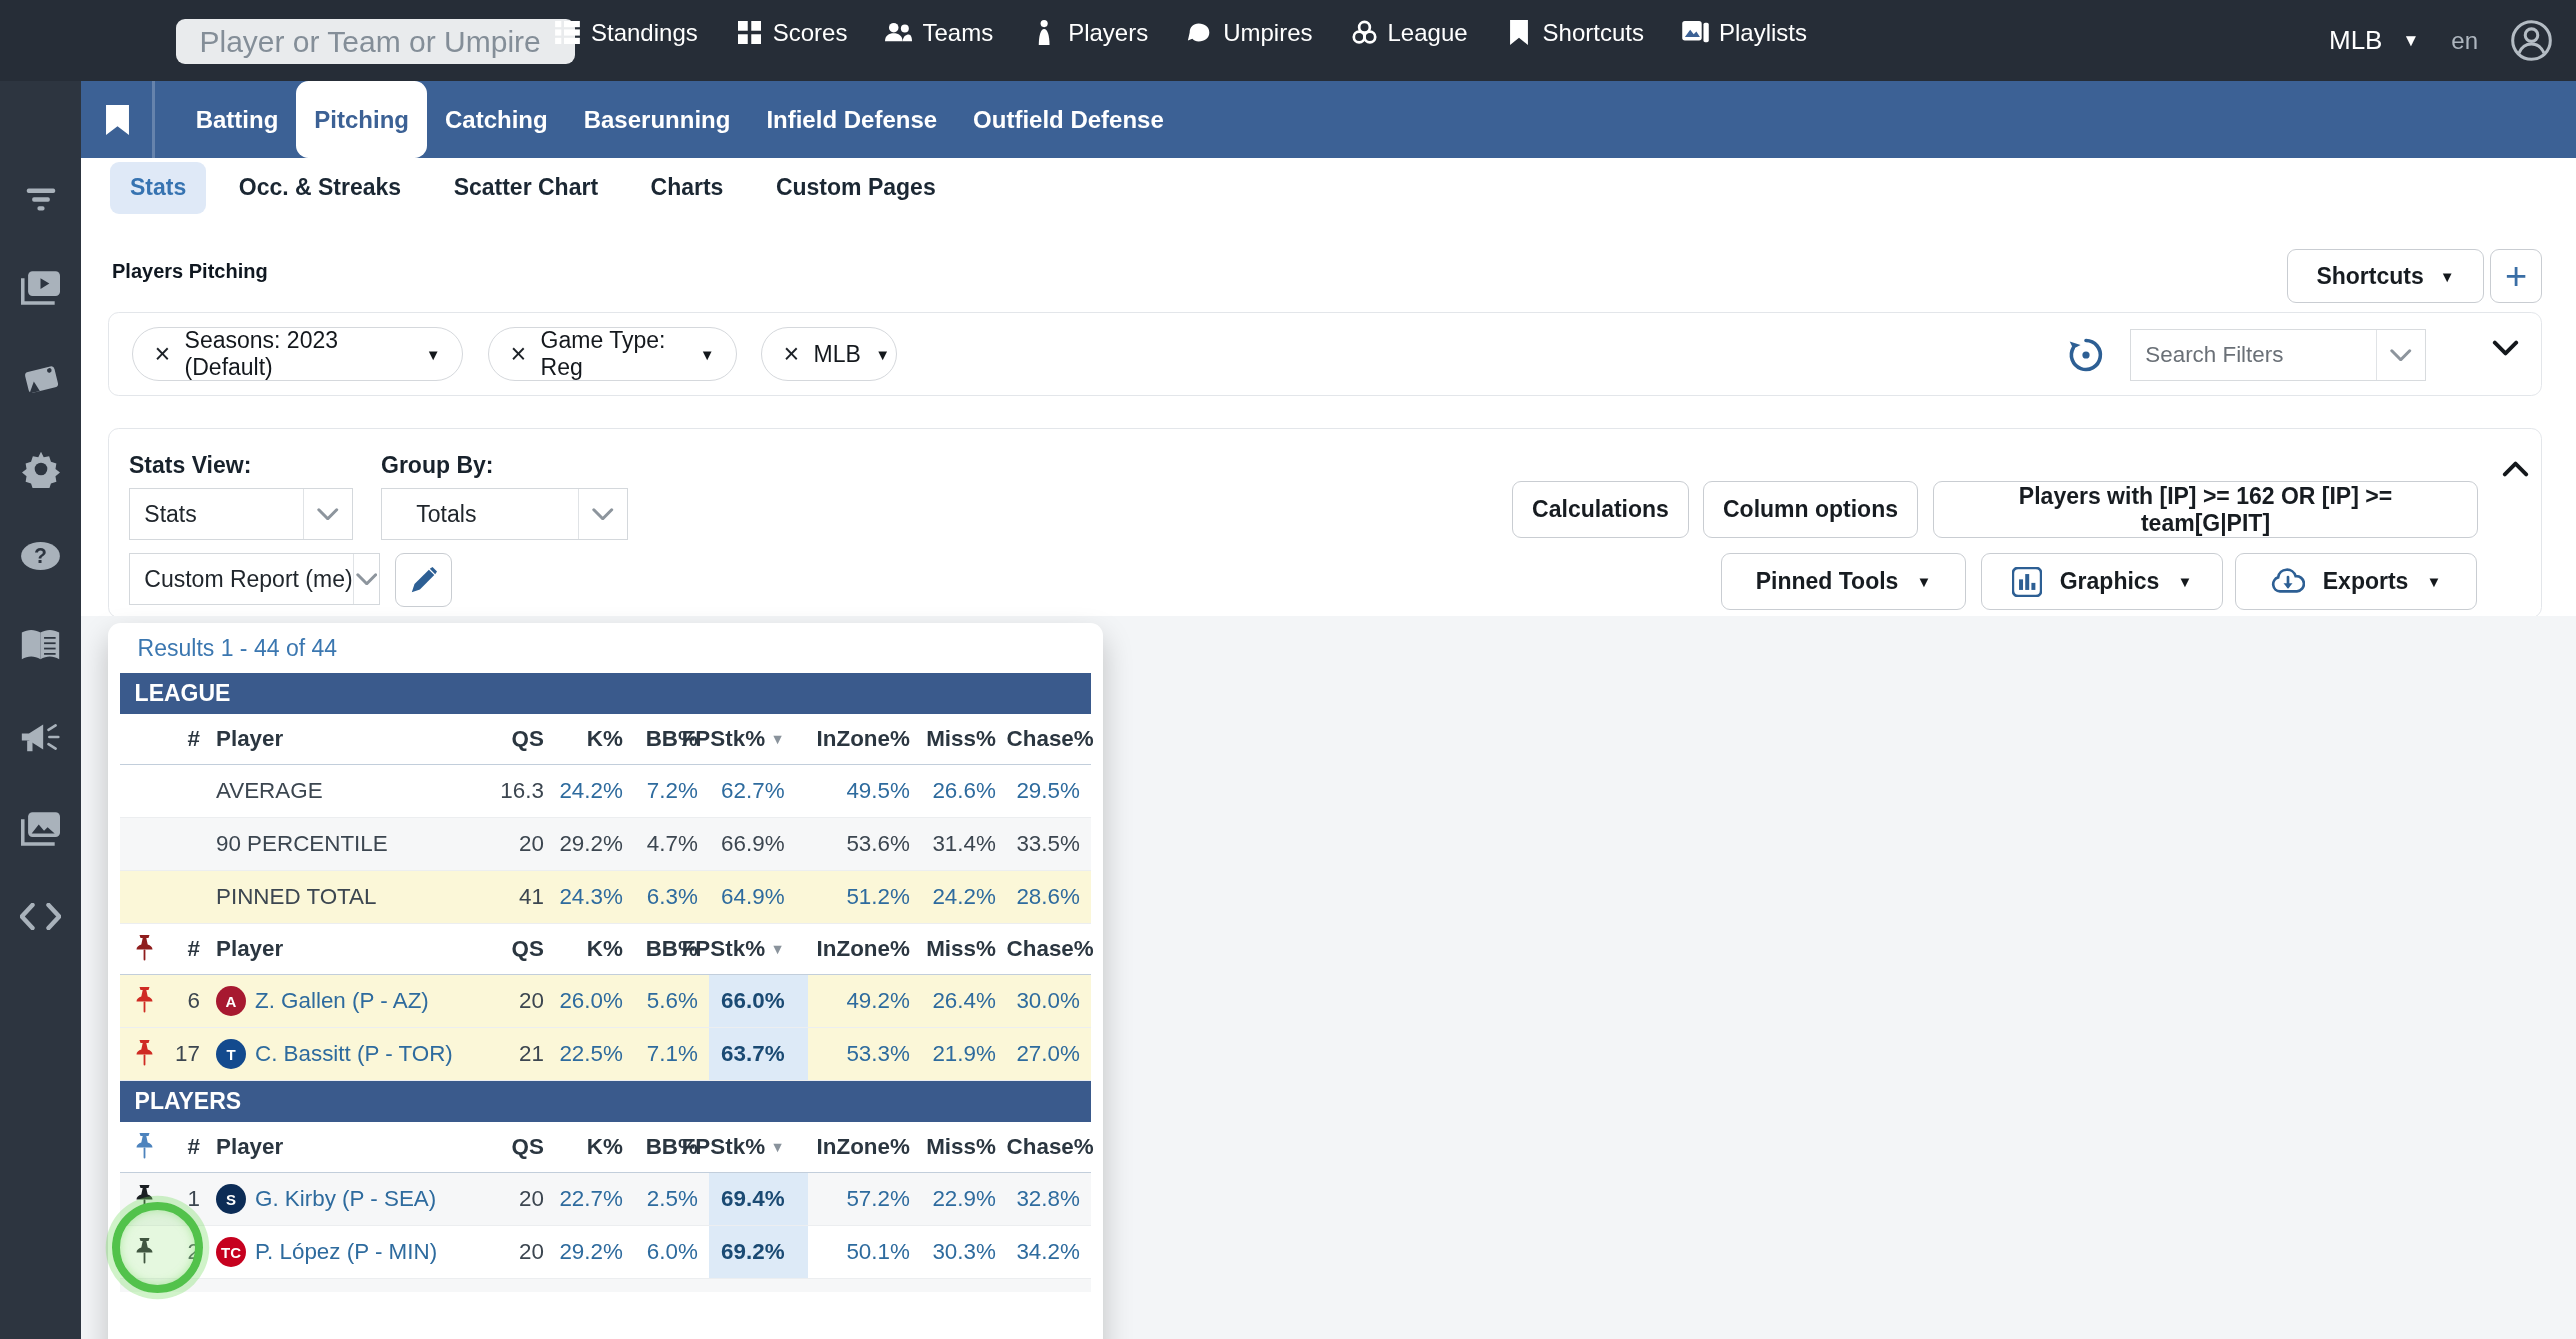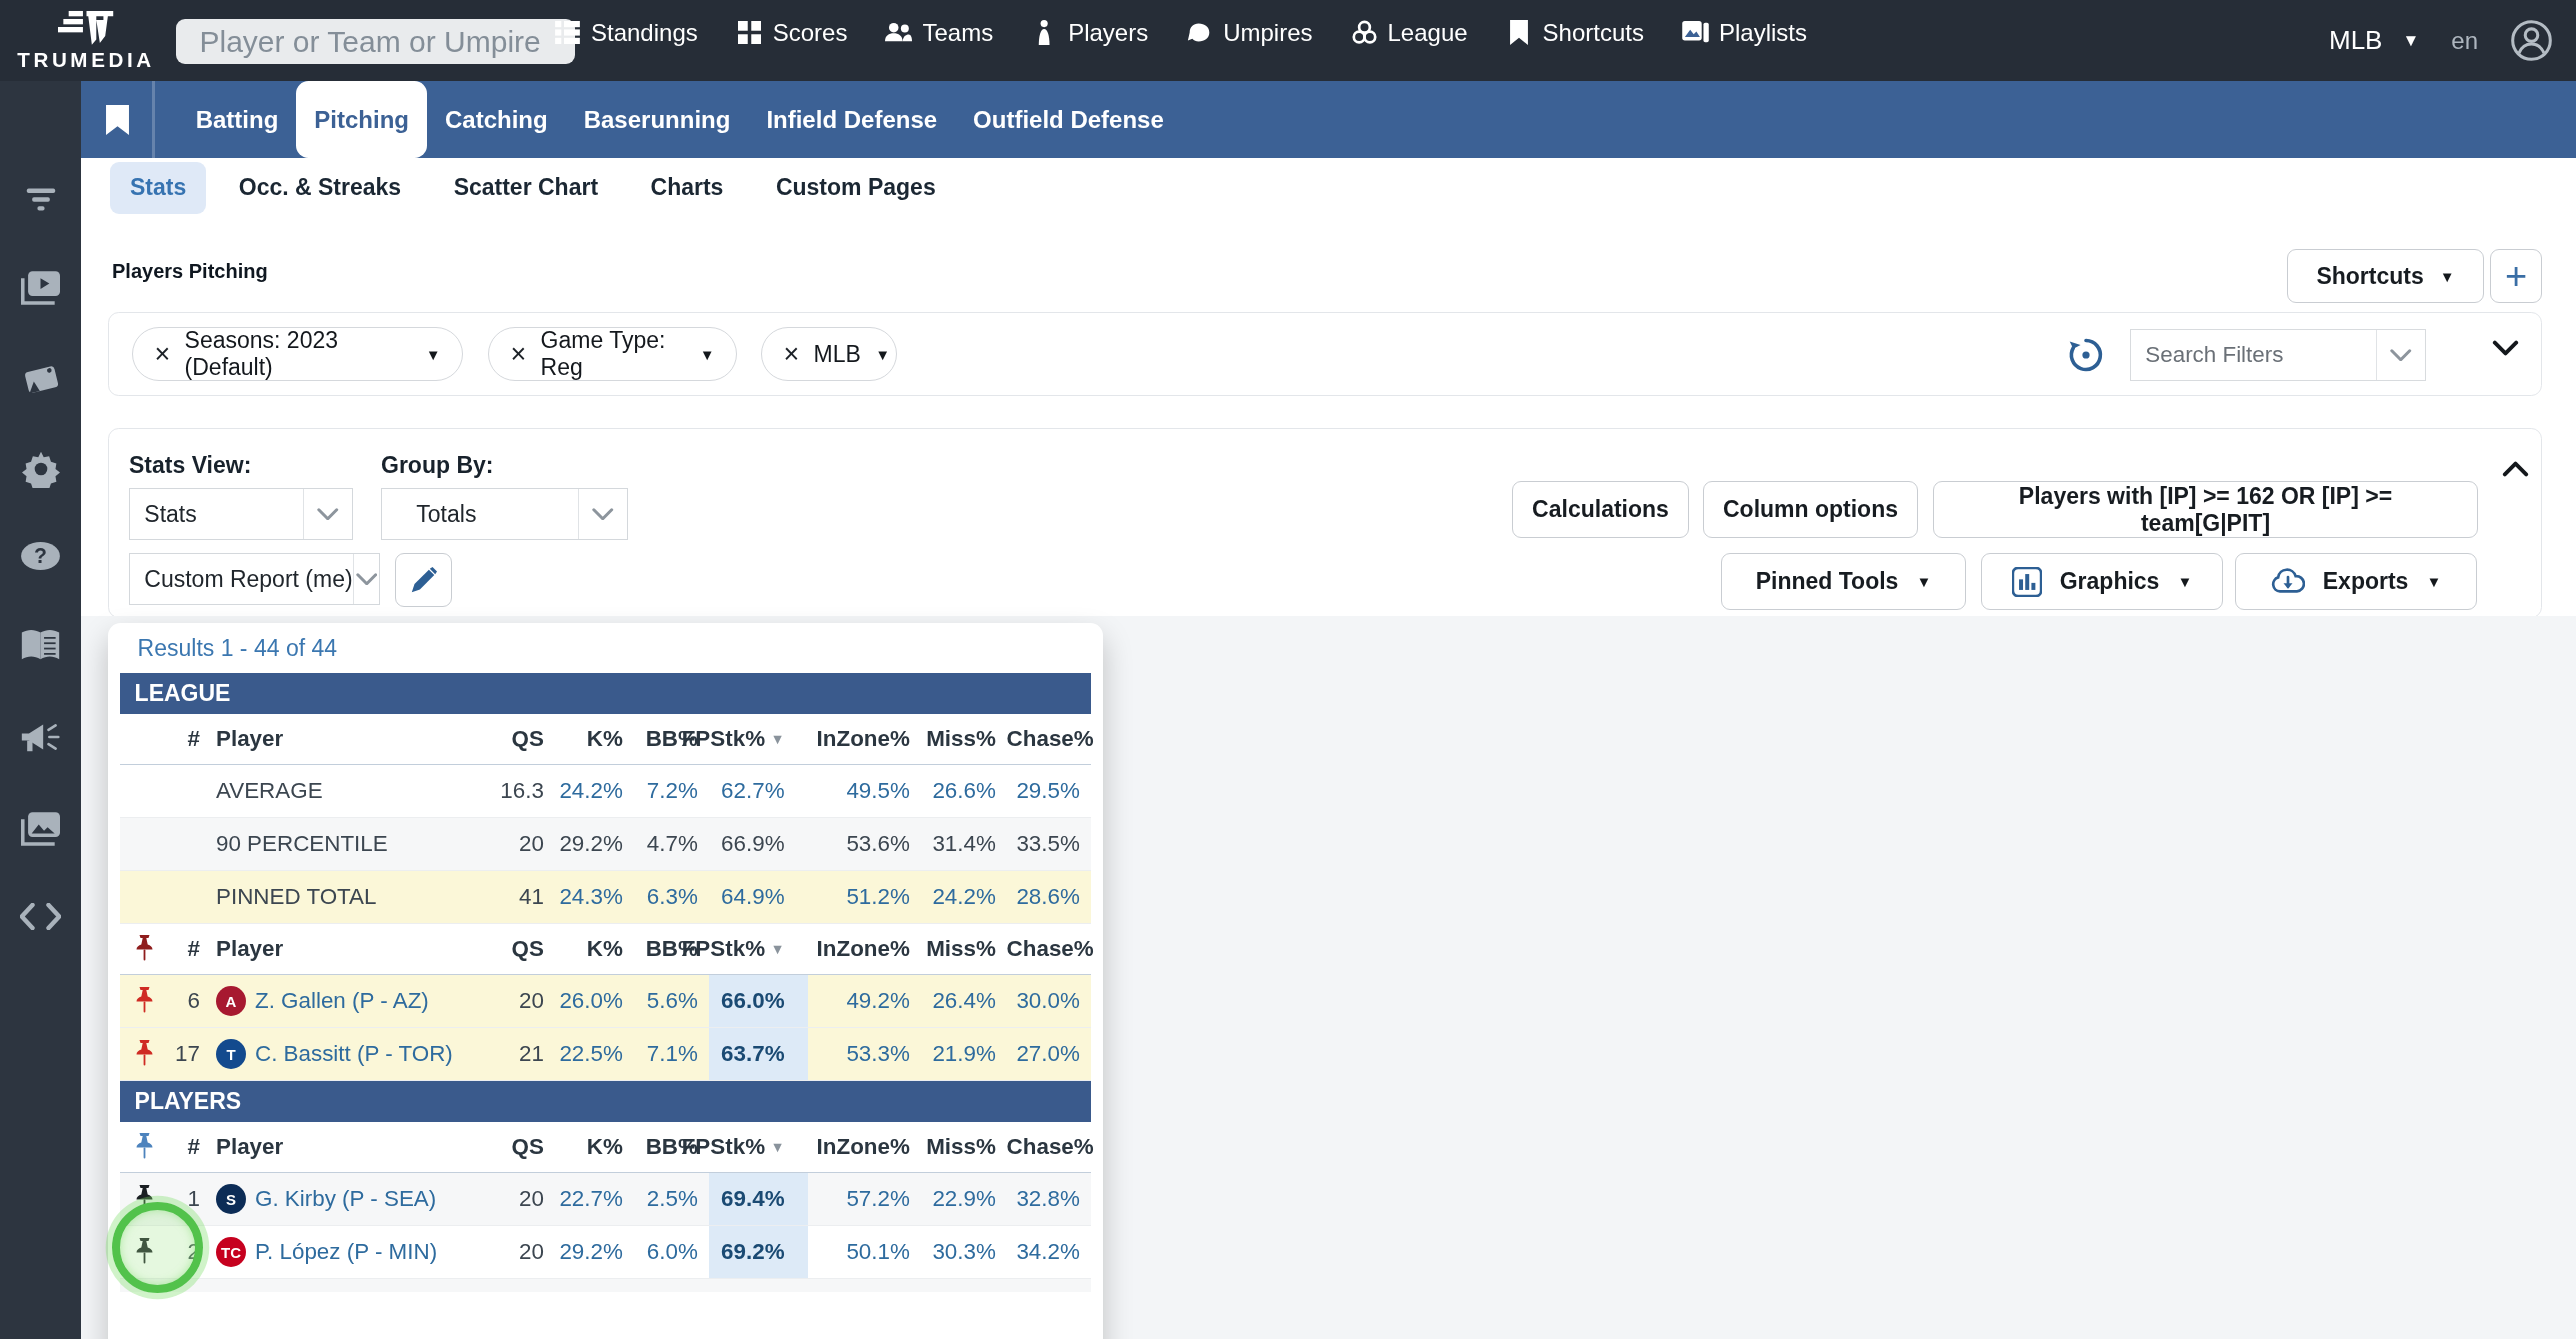--- a/index.html
+++ b/index.html
@@ -82,29 +82,20 @@
   .pin-red{fill:#cf2b23;} .pin-darkred{fill:#8f1d1d;} .pin-blue{fill:#4d83bd;} .pin-black{fill:#1b1f23;}
   .stub{height:12.5px;background:#f6f7f8;}
   
   .ring{position:absolute;left:112px;top:1202px;width:75px;height:75px;border:8px solid #52c24b;border-radius:50%;background:rgba(160,230,140,.28);box-shadow:0 0 0 6.3px rgba(120,220,100,.35), inset 0 0 9px rgba(120,220,100,.5);z-index:6;}
   .mut{color:#3c4650;}
 </style>
 </head>
 <body>
 
 <header class="topbar">
-  <div class="brand">
-    <svg width="57" height="36" viewBox="0 0 64 40">
-      <rect x="12" y="2" width="16" height="6" fill="#fff"></rect>
-        <rect x="6" y="11" width="22" height="6" fill="#fff"></rect>
-        <rect x="0" y="20" width="28" height="6" fill="#fff"></rect>
-      <path d="M32 2h30v6h-6l-3 22-6 8-4-26h8v-4h-8v26l-5 6-4-32h-2z" fill="#fff"></path>
-    </svg>
-    <span class="brand-name">TRUMEDIA</span>
-  </div>
   <div class="searchbox">
     <svg width="25" height="25" viewBox="0 0 24 24">
         <circle cx="10" cy="10" r="7" fill="none" stroke="#6e7983" stroke-width="2.4"></circle>
         <line x1="15.2" y1="15.2" x2="21" y2="21" stroke="#6e7983" stroke-width="2.6" stroke-linecap="round"></line>
       </svg>
     <input placeholder="Player or Team or Umpire" style="">
   </div>
   <nav class="topnav">
     <a>
         <span class="nicon">

